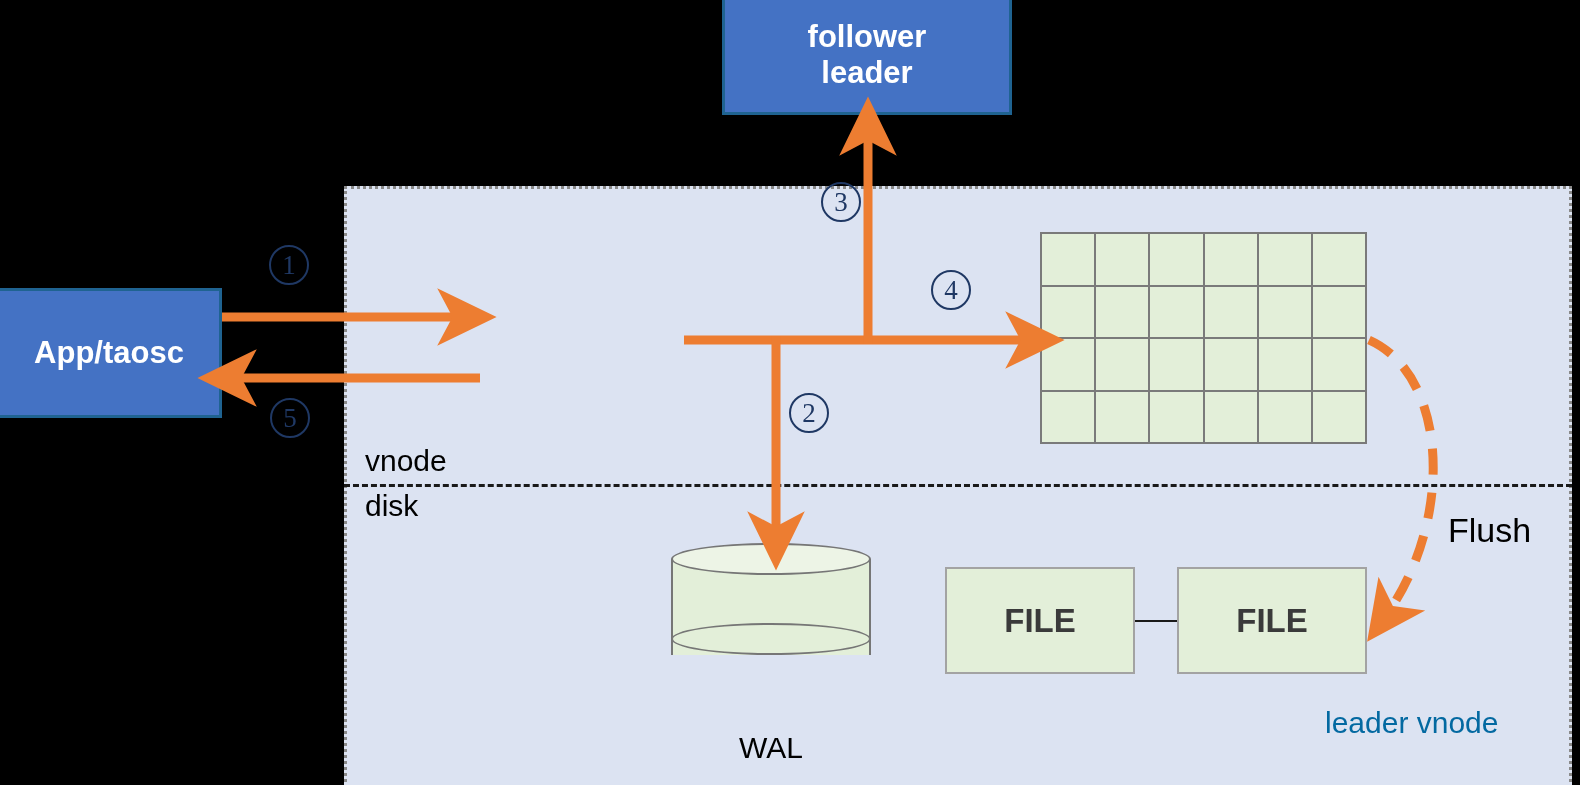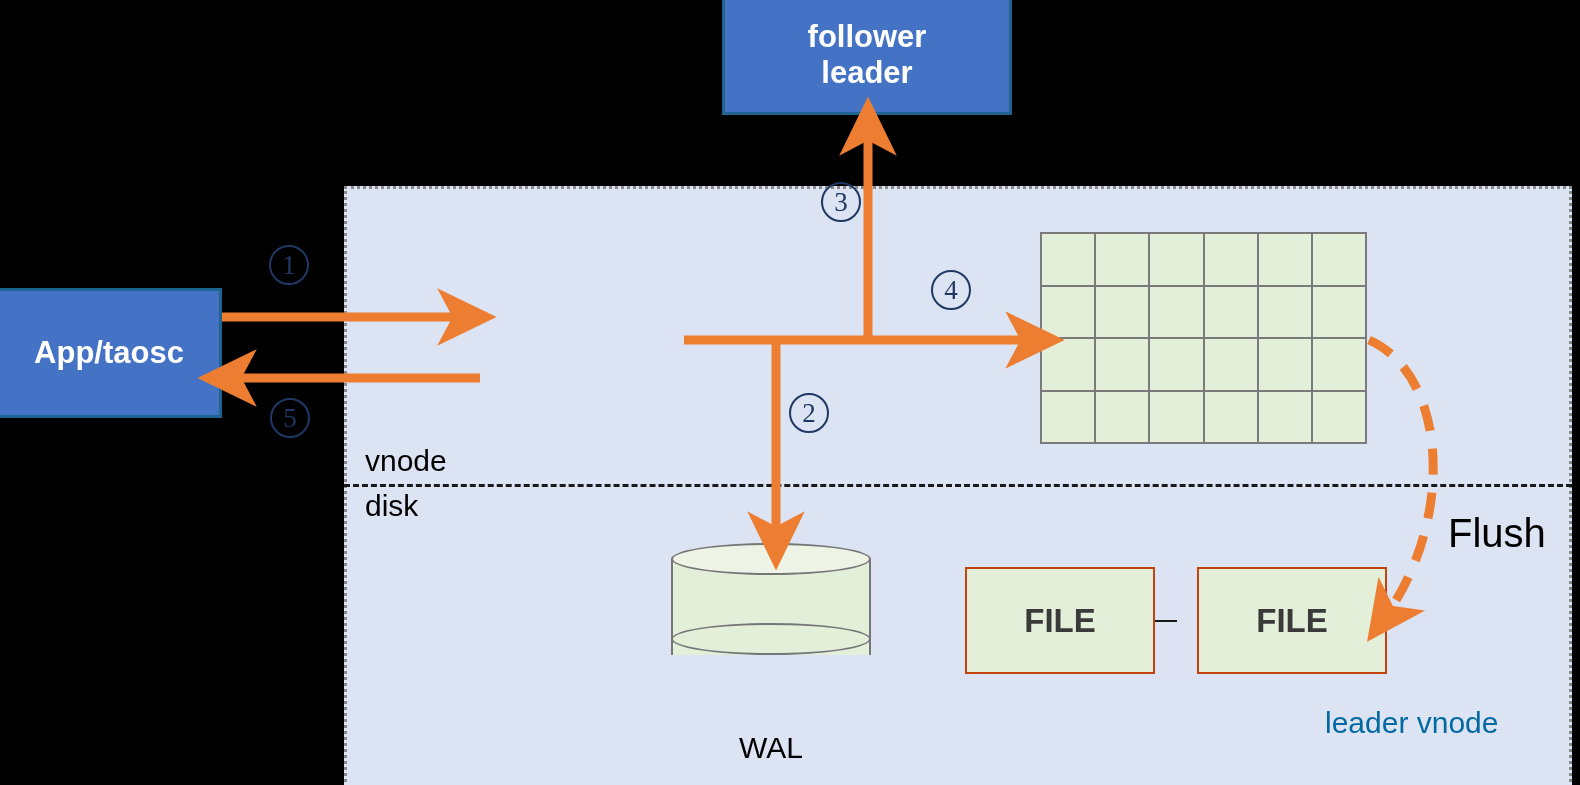--- a/index.html
+++ b/index.html
@@ -138,29 +138,28 @@
     text-align: center;
     font-size: 30px;
     color: #000000;
     margin-top: 28px;
   }
 
   
   .file-box {
     position: absolute;
     background: #E3EFD9;
-    border: 2px solid #c2410c;
+    border: 2px solid #a3a3a3;
     box-sizing: border-box;
     display: flex;
     align-items: center;
     justify-content: center;
     font-size: 33px;
     font-weight: bold;
     color: #3A3A3A;
-    margin-left: 20px;
   }
   #file-box-1 { left: 945px; top: 567px; width: 190px; height: 107px; }
   #file-box-2 { left: 1177px; top: 567px; width: 190px; height: 107px; }
   #file-connector {
     position: absolute;
     left: 1135px;
     top: 620px;
     width: 42px;
     height: 2px;
     background: #1a1a1a;
@@ -181,21 +180,21 @@
     color: #000000;
   }
   #label-memory { left: 365px; top: 444px; }
   #label-disk   { left: 365px; top: 489px; }
 
   
   #label-flush {
     position: absolute;
     left: 1448px;
     top: 511px;
-    font-size: 40px;
+    font-size: 34px;
     color: #000000;
     text-align: right;
   }
   #label-leader-vnode {
     position: absolute;
     left: 1325px;
     top: 706px;
     font-size: 30px;
     color: #0369a1;
   }

